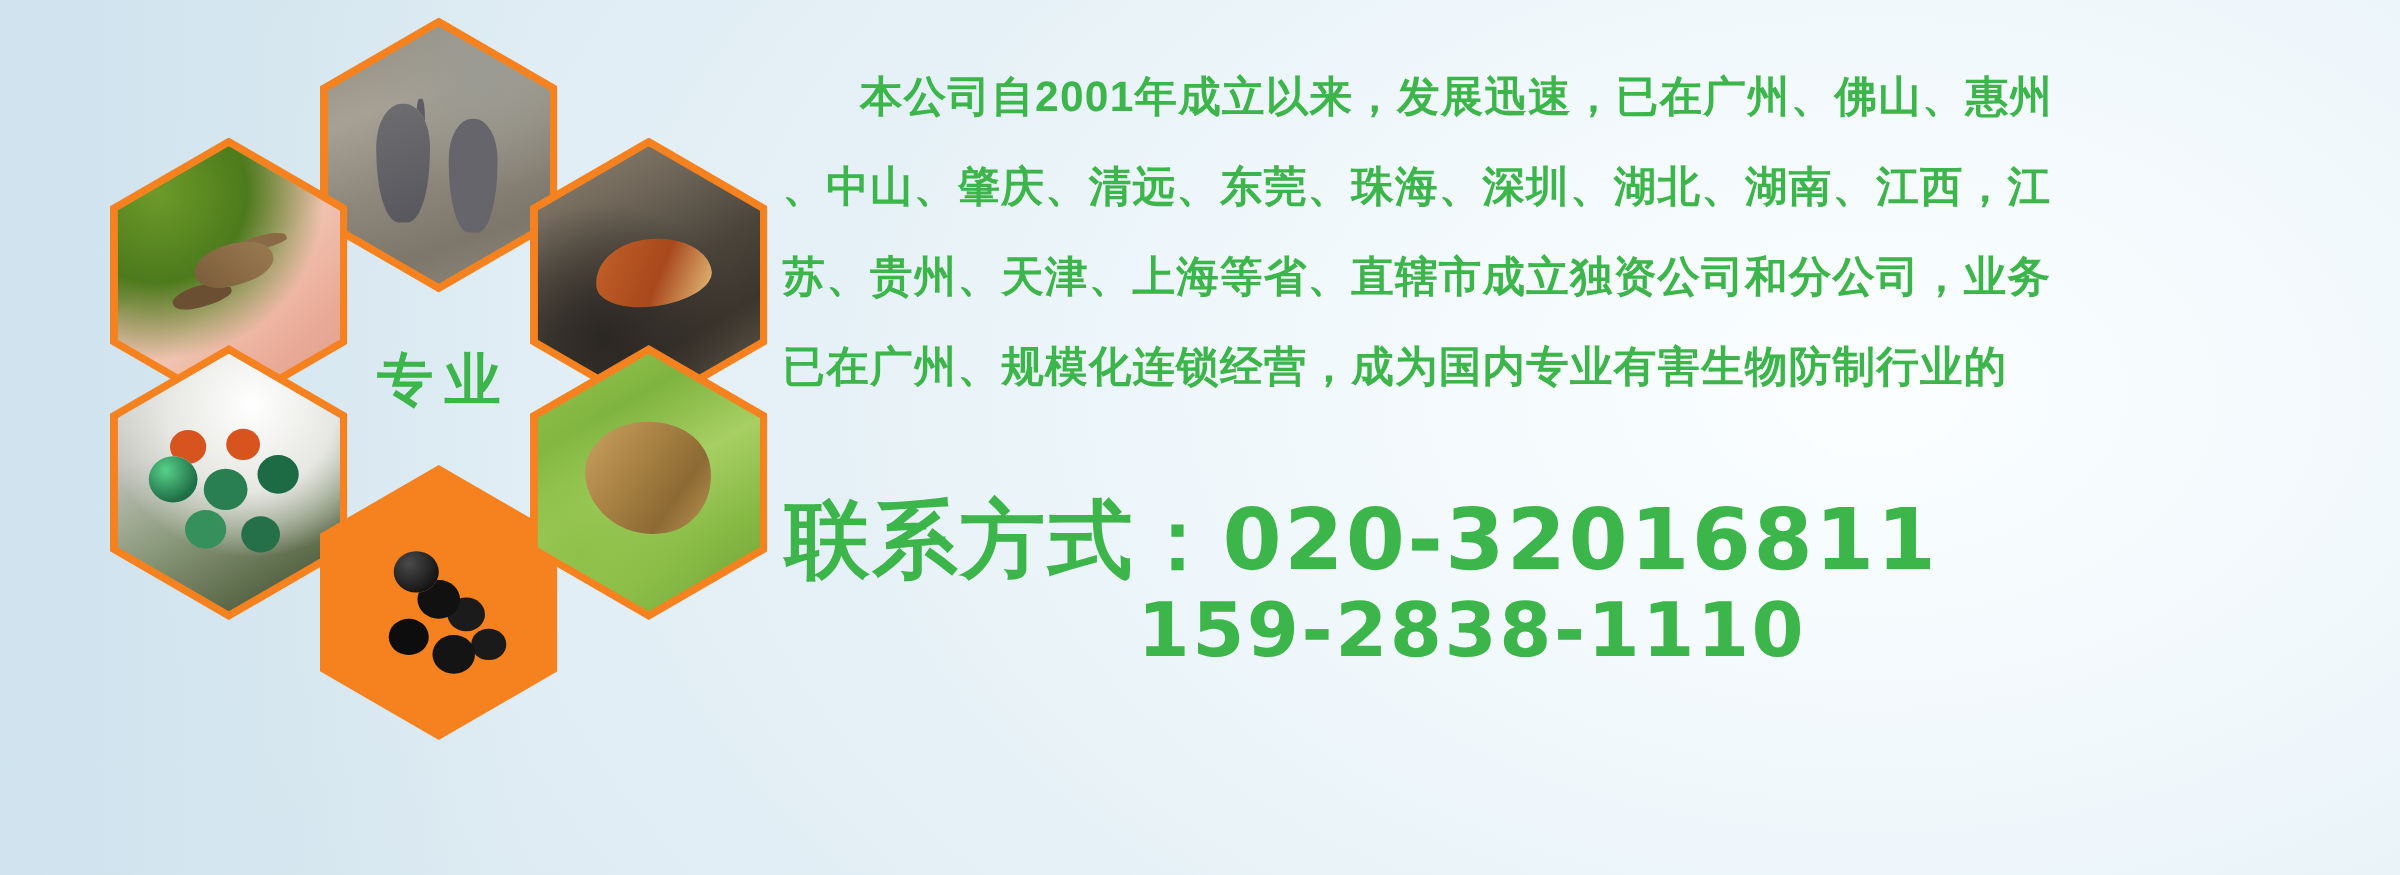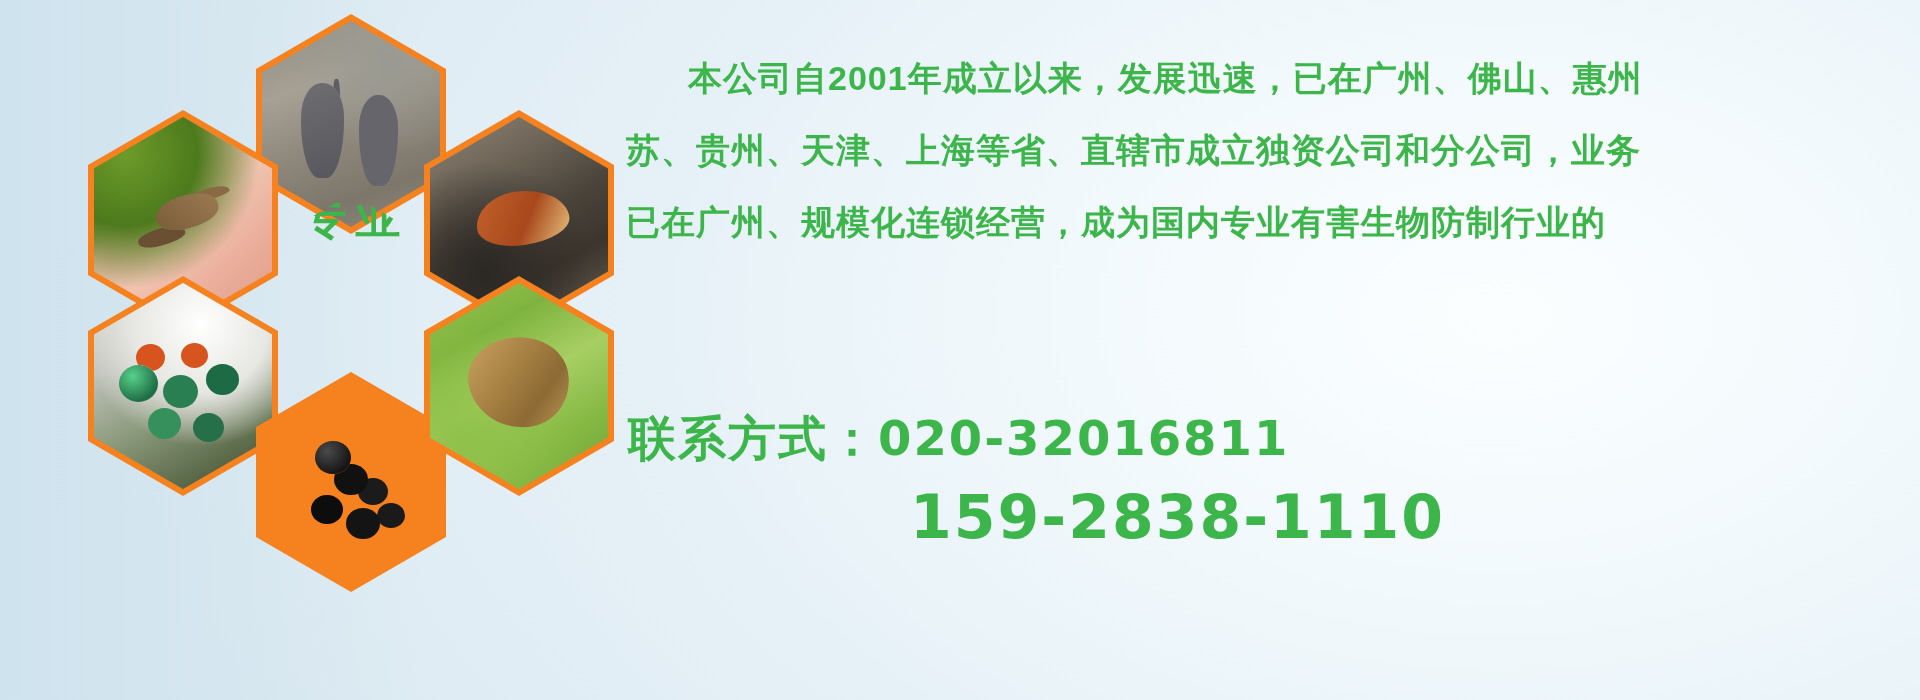--- a/index.html
+++ b/index.html
@@ -45,21 +45,21 @@
   .hex-roach    {left:336px; top:110px;}
   .hex-mosquito {left:0px;   top:110px;}
   .hex-flies    {left:0px;   top:276px;}
   .hex-ant      {left:168px; top:372px;}
   .hex-stinkbug {left:336px; top:276px;}
   .hex-center   {left:168px; top:194px;background:transparent;}
   .hex-center .inner{left:0;top:0;right:0;bottom:0;}
 
   .center-label{
     position:absolute;inset:0;
-    display:flex;flex-direction:column;align-items:center;
+    display:flex;flex-direction:column;align-items:center;justify-content:center;
     gap:10px;
   }
   .center-label span{
     color:#3cb54a;
     font-size:45px;
     font-weight:bold;
     letter-spacing:9px;
     text-indent:9px;
     line-height:1.05;
     white-space:nowrap;
@@ -154,22 +154,22 @@
     white-space:nowrap;
   }
   .copy p.first{text-indent:62px;}
 
   .contact{
     position:absolute;left:628px;top:400px;width:1292px;
     color:#3cb54a;
     font-weight:bold;
   }
   .contact .line1{
-    font-size:48px;
-    line-height:77px;
+    font-size:68px;
+    line-height:64px;
     letter-spacing:2px;
     white-space:nowrap;
   }
   .contact .line2{
     font-size:60px;
     line-height:80px;
     letter-spacing:2px;
     white-space:nowrap;
     padding-left:282px;
   }
@@ -222,20 +222,21 @@
       <div class="inner">
         <div class="center-label">
           <span>专业</span>
         </div>
       </div>
     </div>
   </div>
 
   <div class="copy">
     <p class="first">本公司自2001年成立以来，发展迅速，已在广州、佛山、惠州</p>
+    <p>、中山、肇庆、清远、东莞、珠海、深圳、湖北、湖南、江西，江</p>
     <p>苏、贵州、天津、上海等省、直辖市成立独资公司和分公司，业务</p>
     <p>已在广州、规模化连锁经营，成为国内专业有害生物防制行业的</p>
   </div>
 
   <div class="contact">
     <div class="line1"><span>联系方式：</span><span class="phone">020-32016811</span></div>
     <div class="line2 phone">159-2838-1110</div>
   </div>
 
 </div>

